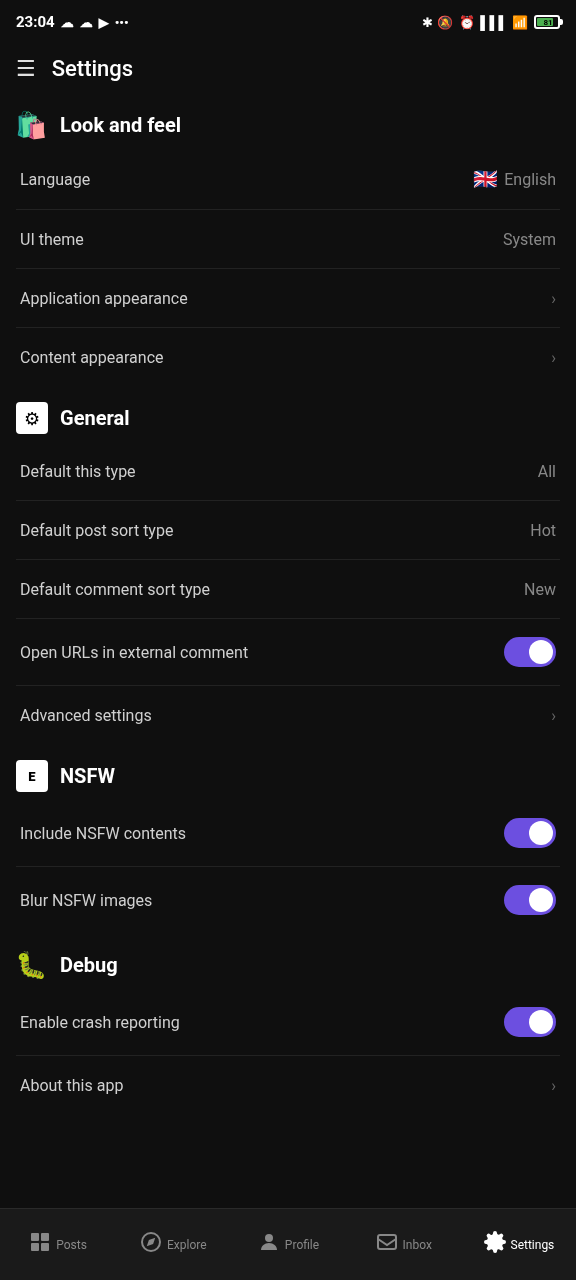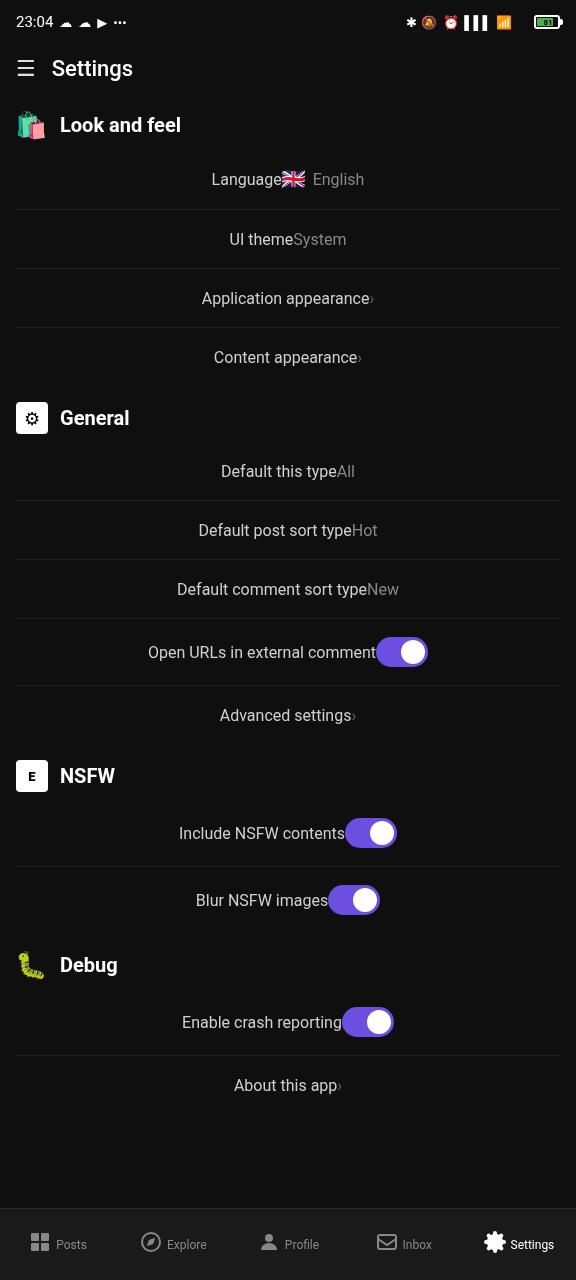--- a/index.html
+++ b/index.html
@@ -17,33 +17,32 @@
 
     
     .status-bar {
       display: flex;
       justify-content: space-between;
       align-items: center;
       padding: 8px 16px;
       height: 44px;
       background: #0f0f0f;
     }
-    .status-left { font-size: 15px; font-weight: 400; color: #fff; display: flex; align-items: center; gap: 6px; }
+    .status-left { font-size: 15px; font-weight: 700; color: #fff; display: flex; align-items: center; gap: 6px; }
     .status-right { display: flex; align-items: center; gap: 5px; }
     .status-icon { color: #fff; font-size: 13px; }
     .battery-box {
       border: 2px solid #fff;
       border-radius: 3px;
       width: 26px;
       height: 14px;
       position: relative;
       display: flex;
       align-items: center;
       padding: 1px;
-      margin-left: 16px;
     }
     .battery-box::after {
       content: '';
       position: absolute;
       right: -5px;
       top: 50%;
       transform: translateY(-50%);
       width: 3px;
       height: 6px;
       background: #fff;
@@ -100,21 +99,21 @@
     .section-title {
       font-size: 20px;
       font-weight: 700;
       color: #fff;
     }
 
     
     .settings-row {
       display: flex;
       align-items: center;
-      justify-content: center;
+      justify-content: space-between;
       padding: 18px 20px;
       cursor: pointer;
       min-height: 58px;
     }
     .row-label {
       font-size: 16px;
       color: #d0d0d0;
     }
     .row-value {
       font-size: 16px;

